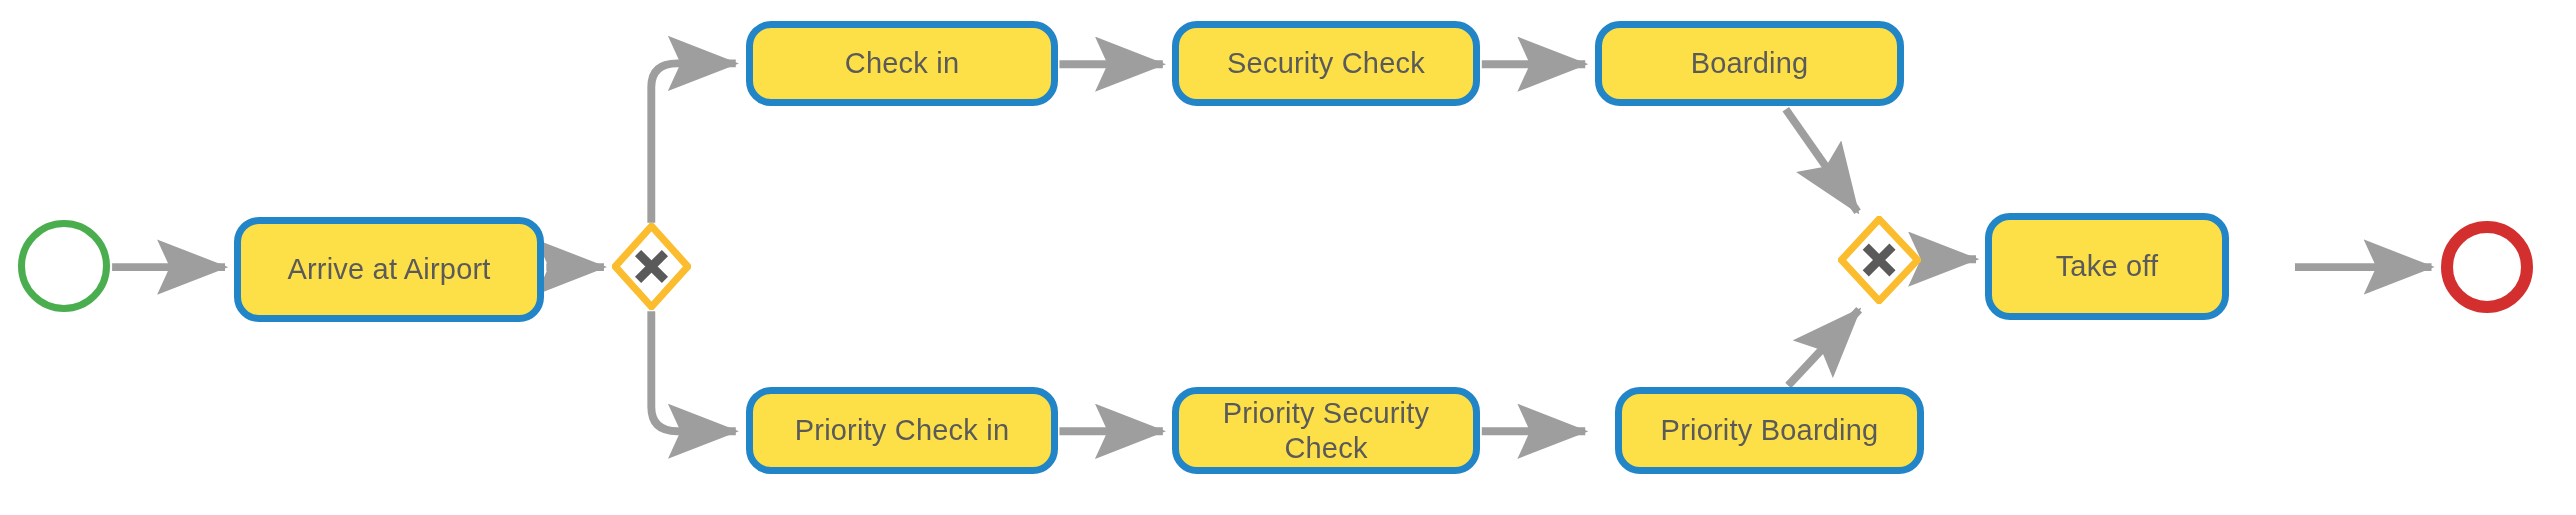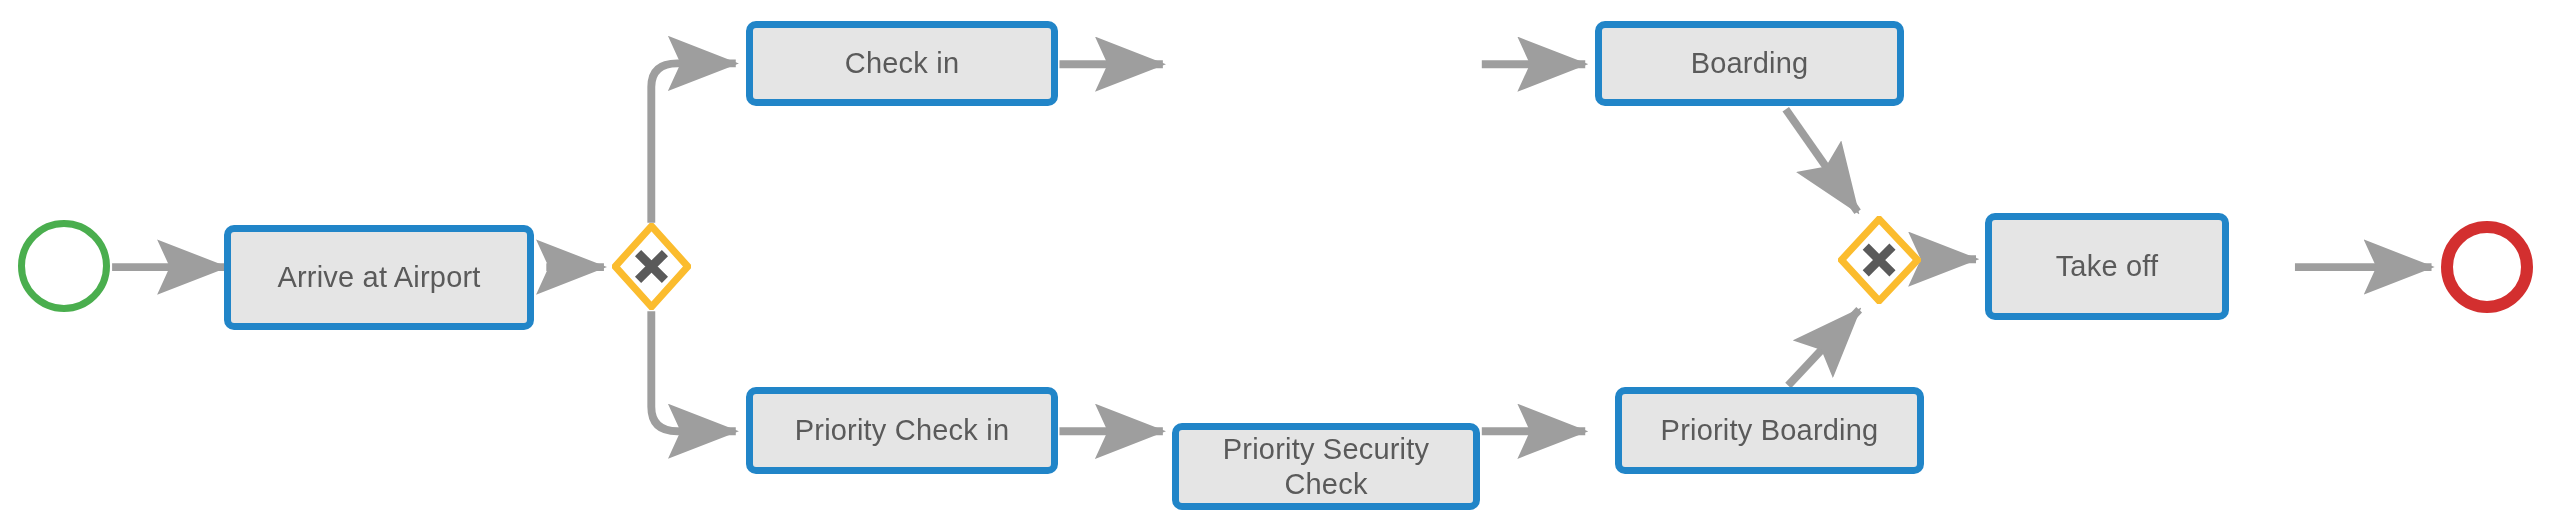--- a/index.html
+++ b/index.html
@@ -27,22 +27,22 @@
   .node {
     position: absolute;
     box-sizing: border-box;
     display: flex;
     align-items: center;
     justify-content: center;
     text-align: center;
   }
   .task {
     border: 7px solid #2185c8;
-    border-radius: 10px;
-    background: #e5e5e5;
+    border-radius: 25px;
+    background: #fde047;
     color: #5a5a5a;
     font-size: 29px;
     line-height: 1.18;
     letter-spacing: 0.2px;
     padding: 0 7px;
   }
   .task .label {
     display: block;
     width: 100%;
   }
@@ -97,45 +97,48 @@
 
     <path d="M 2437 328 L 2503 328" fill="none" stroke="#9e9e9e" stroke-width="10" marker-end="url(#arrowhead)"></path>
 
     <path d="M 2907 338 L 3080 338" fill="none" stroke="#9e9e9e" stroke-width="10" marker-end="url(#arrowhead)"></path>
   </svg>
 
   <div class="node event event-start" style="left:18px; top:220px; width:92px; height:92px;">
     <span></span>
   </div>
 
-  <div class="node task" style="left:224px; top:217px; width:310px; height:105px;margin-top:8px;">
+  <div class="node task" style="left:234px; top:217px; width:310px; height:105px;">
     <span class="label">Arrive at  Airport</span>
   </div>
 
   <div class="node gateway" style="left:612px; top:223px; width:79px; height:87px;">
     <svg width="79" height="87" viewBox="0 0 100 110">
       <polygon points="50,4 96,55 50,106 4,55" fill="#ffffff" stroke="#fbbc2e" stroke-width="9" stroke-linejoin="miter"></polygon>
       <path d="M 33 38 L 67 72 M 67 38 L 33 72" stroke="#5a5a5a" stroke-width="11" stroke-linecap="butt" fill="none"></path>
     </svg>
   </div>
 
   <div class="node task" style="left:746px; top:21px; width:312px; height:85px;">
     <span class="label">Check in</span>
   </div>
 
+  <div class="node task" style="left:1172px; top:21px; width:308px; height:85px;">
+    <span class="label">Security Check</span>
+  </div>
 
   <div class="node task" style="left:746px; top:387px; width:312px; height:87px;">
     <span class="label">Priority Check in</span>
   </div>
 
   <div class="node task" style="left:1595px; top:21px; width:309px; height:85px;">
     <span class="label">Boarding</span>
   </div>
 
-  <div class="node task" style="left:1172px; top:387px; width:308px; height:87px;margin-top:36px;">
+  <div class="node task" style="left:1172px; top:387px; width:308px; height:87px;">
     <span class="label">Priority Security Check</span>
   </div>
 
   <div class="node task" style="left:1595px; top:387px; width:309px; height:87px;margin-left:20px;">
     <span class="label">Priority Boarding</span>
   </div>
 
   <div class="node gateway" style="left:1838px; top:216px; width:83px; height:88px;">
     <svg width="83" height="88" viewBox="0 0 105 112">
       <polygon points="52,4 101,56 52,108 4,56" fill="#ffffff" stroke="#fbbc2e" stroke-width="9" stroke-linejoin="miter"></polygon>

